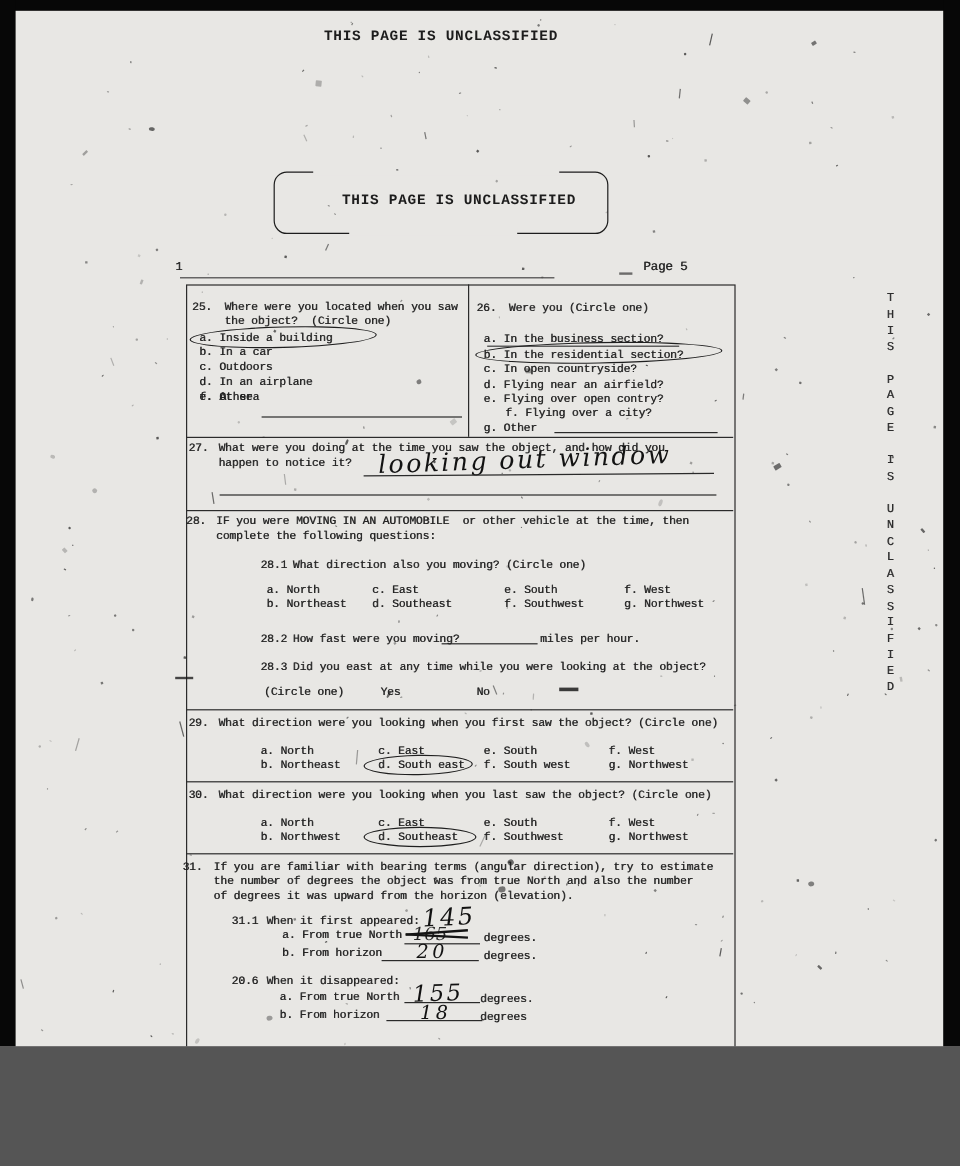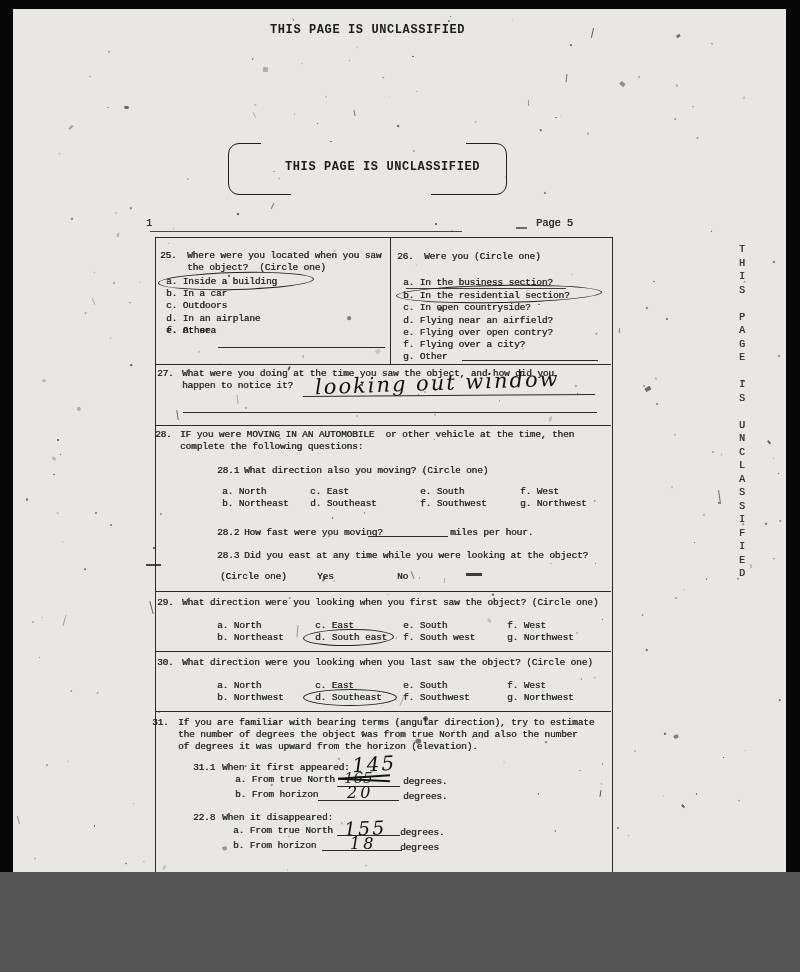--- a/index.html
+++ b/index.html
@@ -79,21 +79,21 @@
   </div>
 
   <div>
     <div class="tw" style="left:397px;top:251px">26.</div>
     <div class="tw" style="left:424px;top:251px">Were you (Circle one)</div>
     <div class="tw" style="left:403px;top:277px">a. In the business section?</div>
     <div class="tw" style="left:403px;top:290px">b. In the residential section?</div>
     <div class="tw" style="left:403px;top:302px">c. In open countryside?</div>
     <div class="tw" style="left:403px;top:315px">d. Flying near an airfield?</div>
     <div class="tw" style="left:403px;top:327px">e. Flying over open contry?</div>
-    <div class="tw" style="left:403px;top:339px">f. Flying over a city?</div>
+    <div class="tw" style="left:421px;top:339px">f. Flying over a city?</div>
     <div class="tw" style="left:403px;top:351px">g. Other</div>
     <div class="uline" style="left:406px;top:288px;width:160px;opacity:.9"></div>
     <div class="uline" style="left:462px;top:360px;width:136px"></div>
     <div class="circ" style="left:396px;top:285px;width:204px;height:16px;transform:rotate(-1deg)"></div>
   </div>
 
   <div>
     <div class="tw" style="left:157px;top:368px">27.</div>
     <div class="tw" style="left:182px;top:368px">What were you doing at the time you saw the object, and how did you</div>
     <div class="tw" style="left:182px;top:380px">happen to notice it?</div>
@@ -175,21 +175,21 @@
     <div class="strike" style="left:338px;top:776px;width:52px;transform:rotate(-4deg)"></div>
     <div class="strike" style="left:338px;top:779px;width:52px;transform:rotate(3deg)"></div>
     <div class="uline" style="left:337px;top:786px;width:63px;border-bottom-width:1.6px"></div>
     <div class="tw" style="left:403px;top:776px">degrees.</div>
 
     <div class="tw" style="left:235px;top:789px">b. From horizon</div>
     <div class="hand" style="left:347px;top:783px;font-size:16px;letter-spacing:3px">20</div>
     <div class="uline" style="left:318px;top:800px;width:81px;border-bottom-width:1.6px"></div>
     <div class="tw" style="left:403px;top:791px">degrees.</div>
 
-    <div class="tw" style="left:193px;top:812px">22.8</div>
+    <div class="tw" style="left:193px;top:812px">20.6</div>
     <div class="tw" style="left:222px;top:812px">When it disappeared:</div>
 
     <div class="tw" style="left:233px;top:825px">a. From true North</div>
     <div class="hand" style="left:344px;top:817px;font-size:19px;transform:rotate(-2deg);letter-spacing:2px">155</div>
     <div class="uline" style="left:337px;top:835px;width:63px;border-bottom-width:1.6px"></div>
     <div class="tw" style="left:400px;top:827px">degrees.</div>
 
     <div class="tw" style="left:233px;top:840px">b. From horizon</div>
     <div class="hand" style="left:350px;top:834px;font-size:16px;letter-spacing:3px">18</div>
     <div class="uline" style="left:322px;top:850px;width:80px;border-bottom-width:1.6px"></div>

